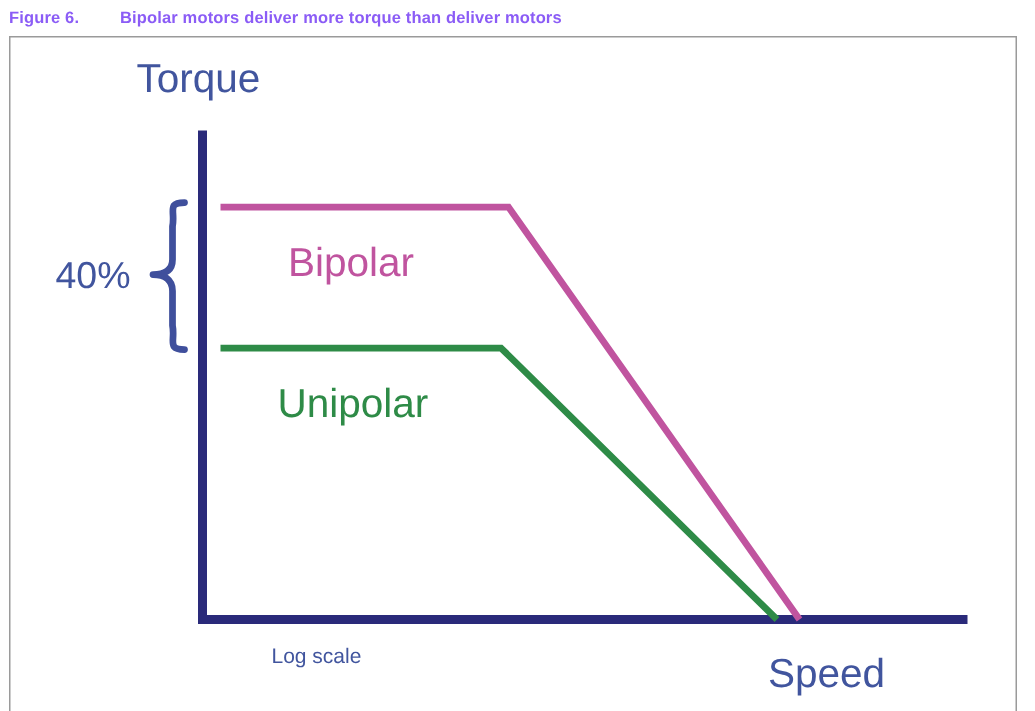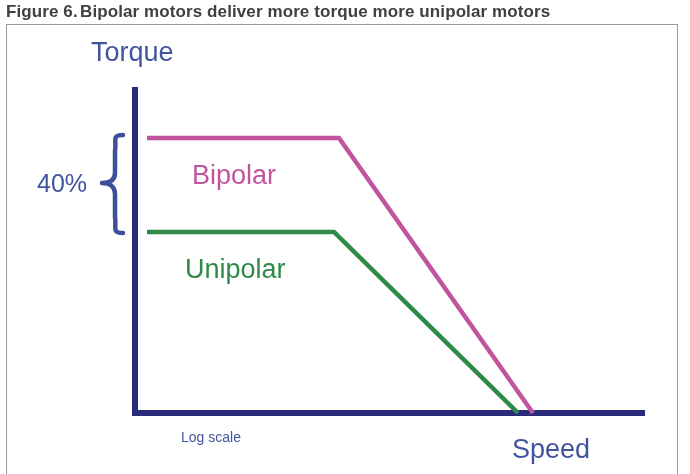--- a/index.html
+++ b/index.html
@@ -15,23 +15,23 @@
     overflow: hidden;
   }
   .caption {
     position: absolute;
     left: 6px;
     top: 2px;
     width: 676px;
     height: 20px;
     display: flex;
     align-items: center;
-    font-size: 17px;
+    font-size: 11px;
     font-weight: bold;
-    color: #404040;
+    color: #8b5cf6;
     letter-spacing: 0.1px;
   }
   .caption-label {
     width: 74px;
     flex: 0 0 auto;
   }
   .caption-title {
     flex: 1 1 auto;
   }
   .figure-box {
@@ -76,21 +76,21 @@
     font-family: "Liberation Sans", sans-serif;
     font-size: 27px;
     fill: #2e8b47;
   }
 </style>
 </head>
 <body>
 
 <div class="caption">
   <span class="caption-label">Figure 6.</span>
-  <span class="caption-title">Bipolar motors deliver more torque more unipolar motors</span>
+  <span class="caption-title">Bipolar motors deliver more torque than deliver motors</span>
 </div>
 
 <div class="figure-box">
   <svg class="chart-svg" width="672" height="456" viewBox="0 0 672 456">
 
     <line x1="128" y1="62" x2="128" y2="389" stroke="#2a2a7a" stroke-width="6"></line>
 
     <line x1="125" y1="388" x2="638" y2="388" stroke="#2a2a7a" stroke-width="6"></line>
 
     <polyline points="140,113 332,113 526,388" fill="none" stroke="#c0549f" stroke-width="4.5" stroke-linejoin="miter" stroke-linecap="butt"></polyline>

